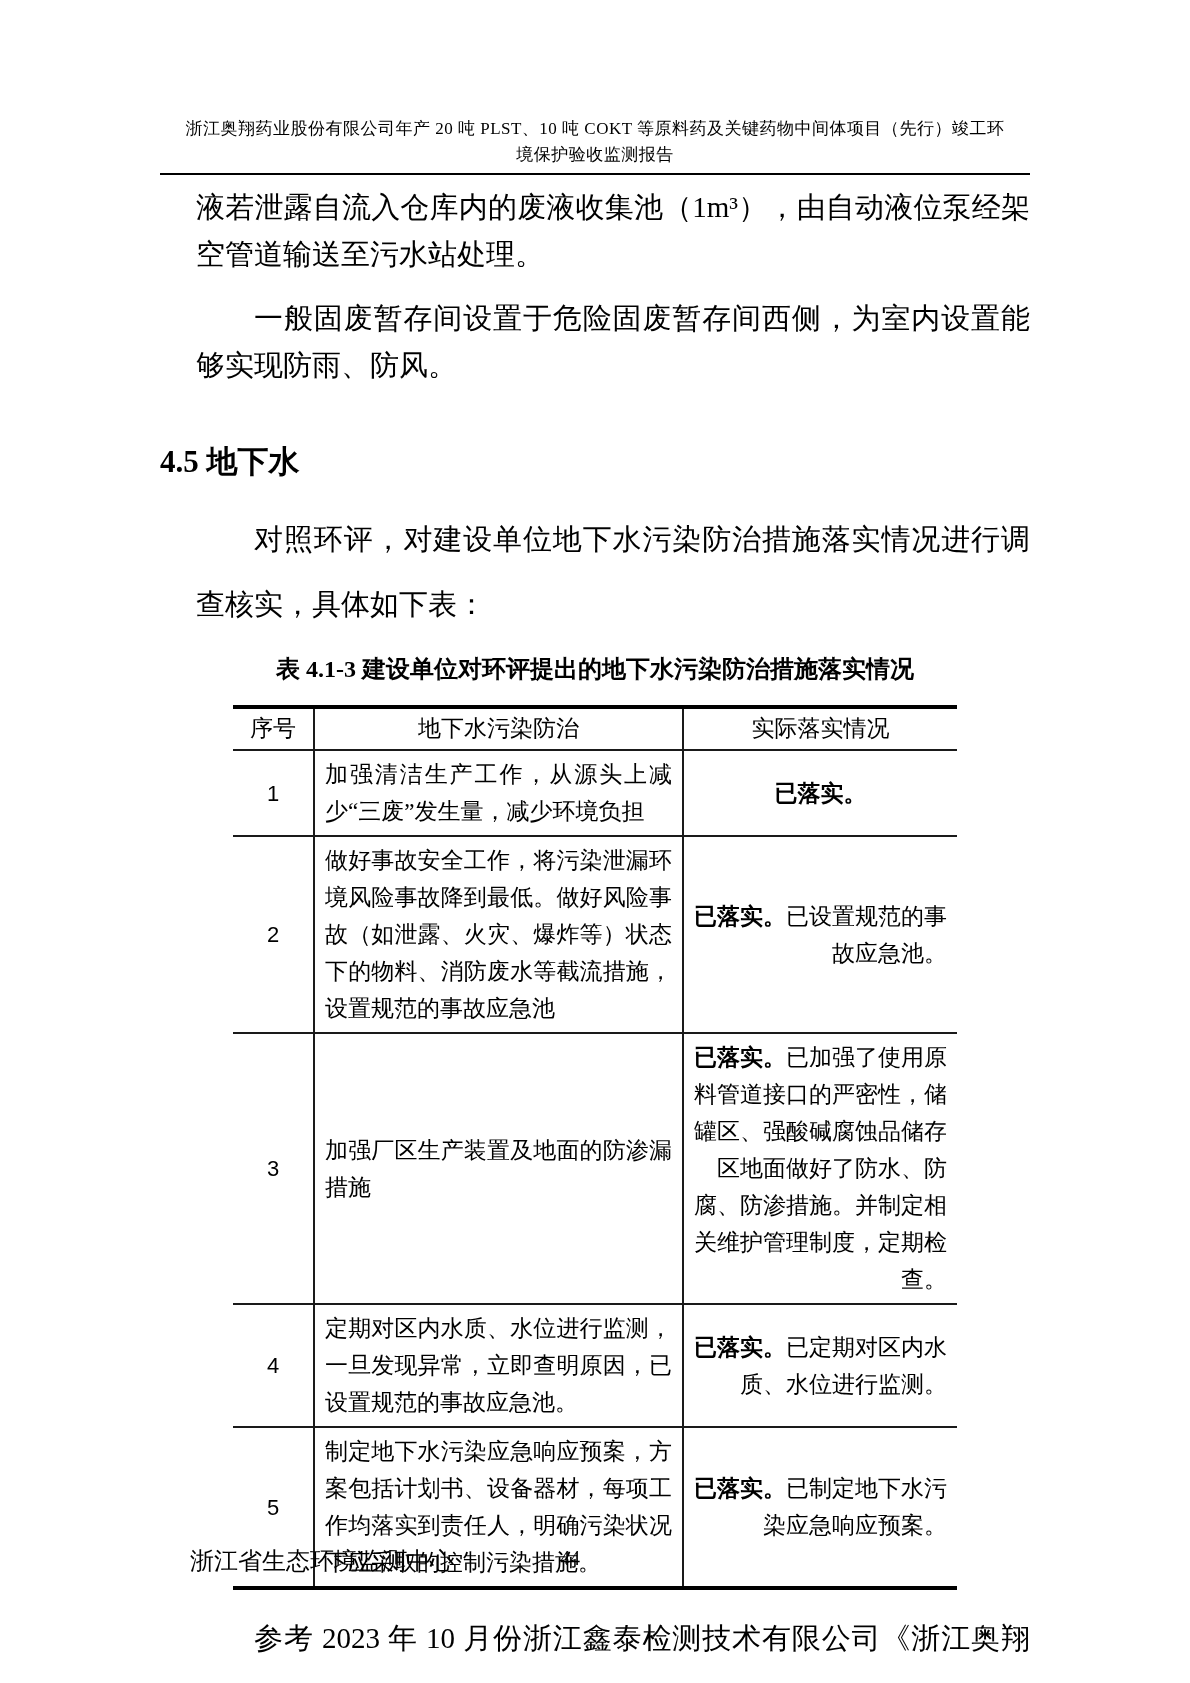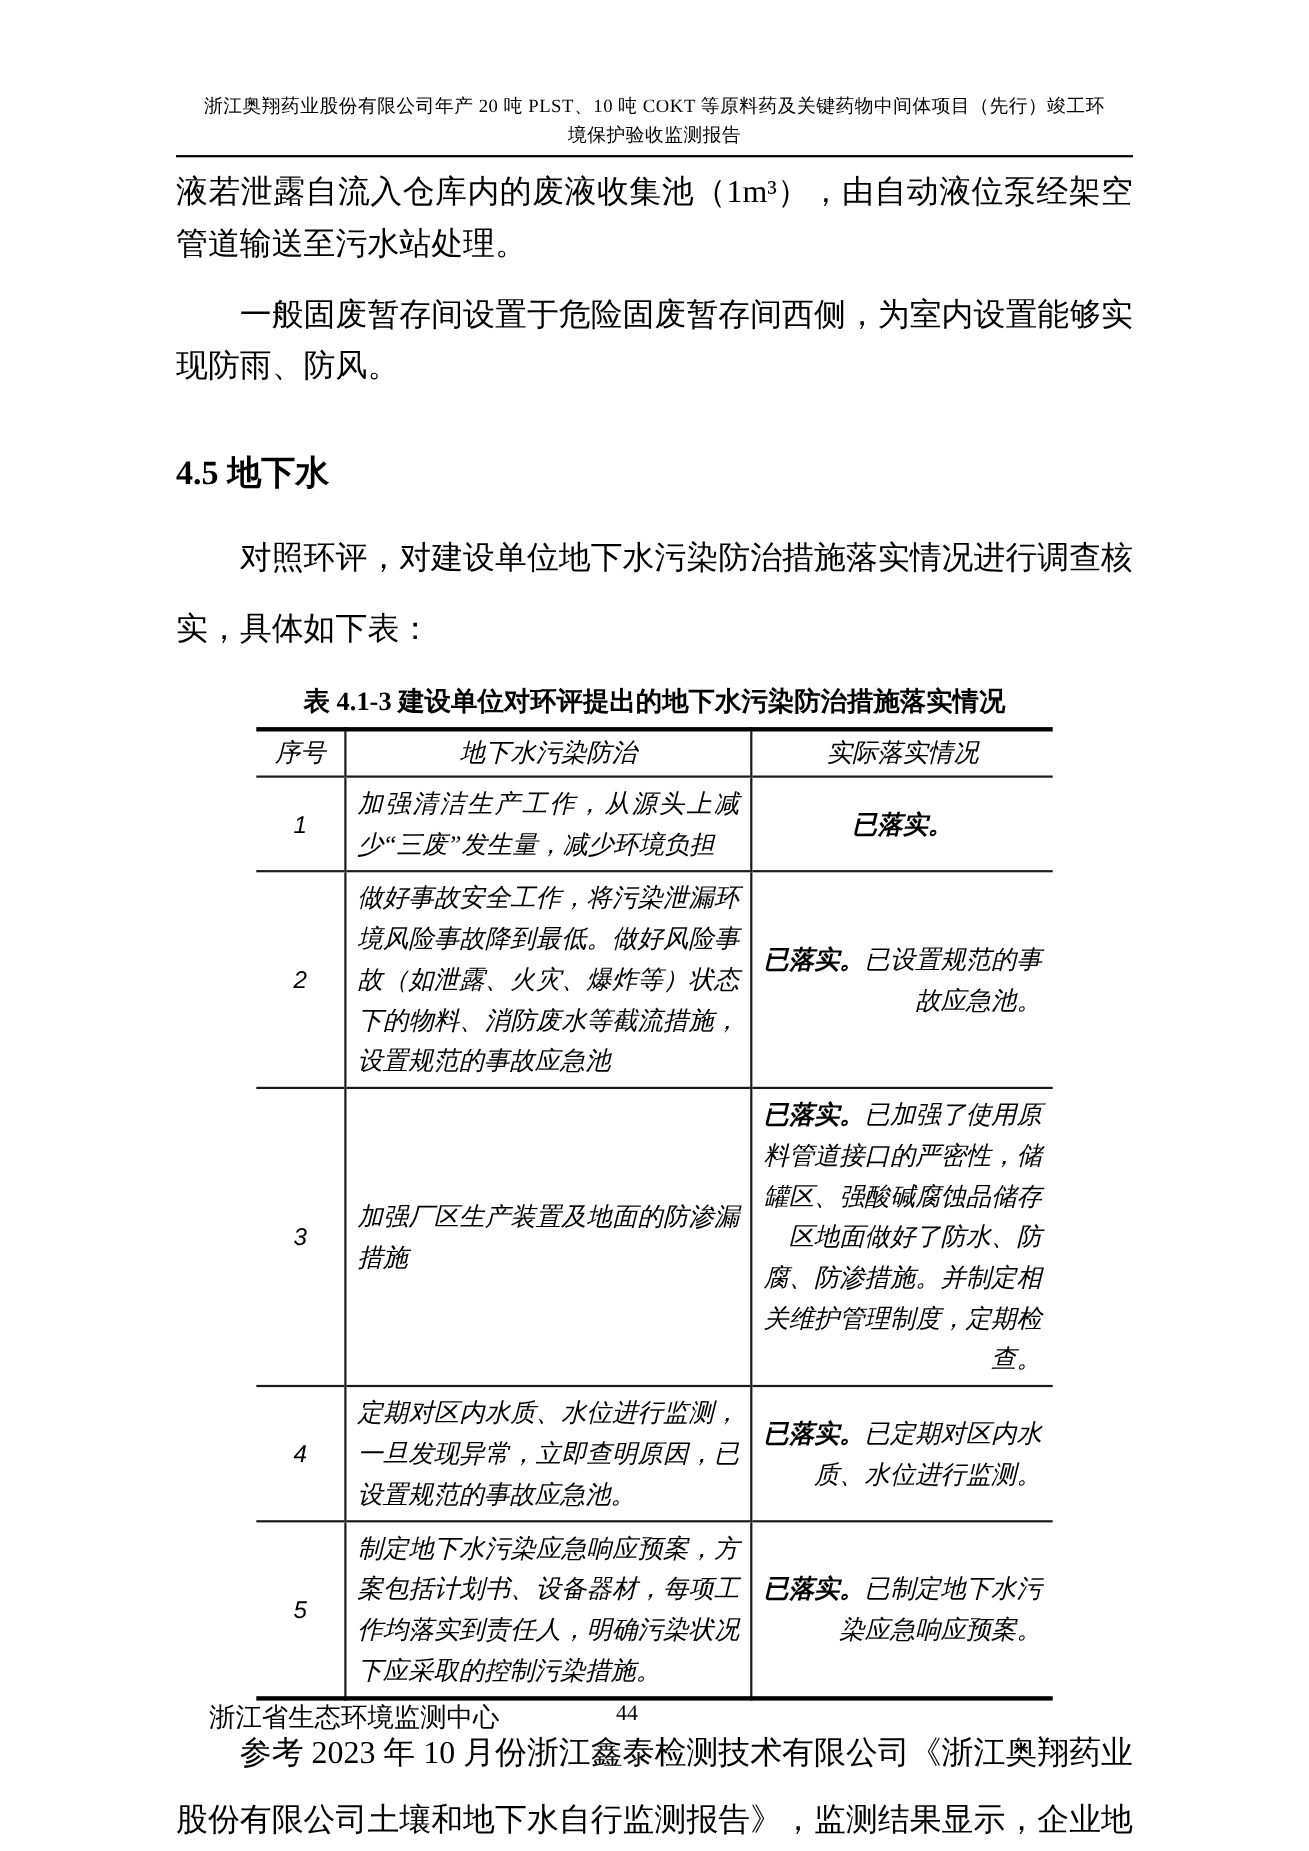--- a/index.html
+++ b/index.html
@@ -7,37 +7,38 @@
   body {
     width: 1190px; height: 1683px;
     position: relative;
     overflow: hidden;
     font-family: "Liberation Serif", "DejaVu Serif", serif;
     color: #000;
   }
   .page {
     position: relative;
     width: 1190px; height: 1683px;
-    padding: 84px 160px 0 160px;
+    padding: 116px 160px 0 160px;
   }
   .doc-header {
     text-align: center;
     font-size: 17px;
     line-height: 26px;
     letter-spacing: 0.5px;
   }
   .header-rule {
     border: none;
     border-top: 2.5px solid #000;
     margin-top: 5px;
   }
   .para {
     font-size: 29px;
     line-height: 47px;
     text-align: justify;
+    margin-left: 36px;
   }
   .para.indent { text-indent: 2em; }
   .p1 { margin-top: 9px; }
   .p2 { margin-top: 17px; }
   .section-heading {
     margin-top: 52px;
     font-size: 31px;
     font-weight: bold;
   }
   .p3 {
@@ -45,26 +46,25 @@
     line-height: 65px;
   }
   .table-caption {
     margin-top: 16px;
     text-align: center;
     font-size: 24px;
     font-weight: bold;
   }
   table.measures {
     width: 724px;
-    margin: 8px auto 0 auto;
+    margin: 20px auto 0 auto;
     border-collapse: collapse;
     border-top: 4px solid #000;
     border-bottom: 4px solid #000;
     font-size: 23px;
-    font-style: italic;
   }
   table.measures tr { border-bottom: 2px solid #1a1a1a; }
   table.measures tr:last-child { border-bottom: none; }
   table.measures th, table.measures td {
     font-weight: normal;
     vertical-align: middle;
     padding: 5px 10px;
     line-height: 37px;
   }
   table.measures th { text-align: center; padding: 3px 6px; line-height: 34px; }

